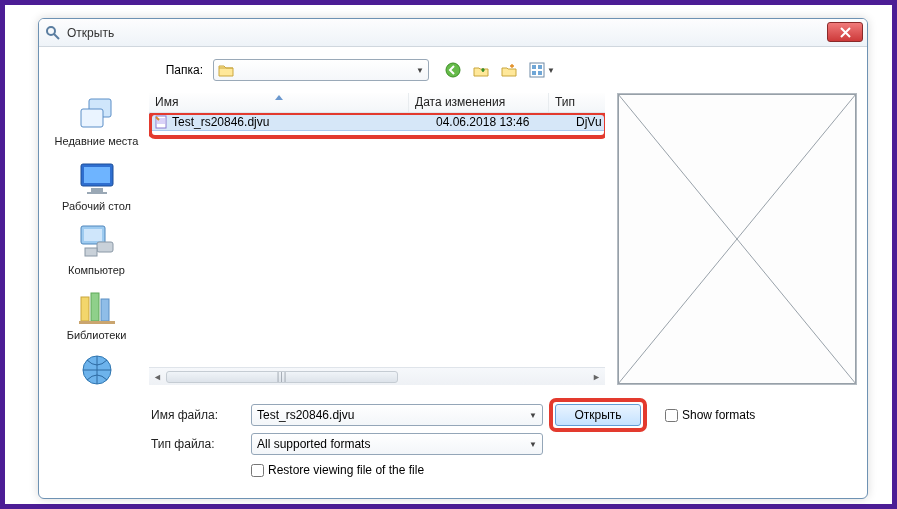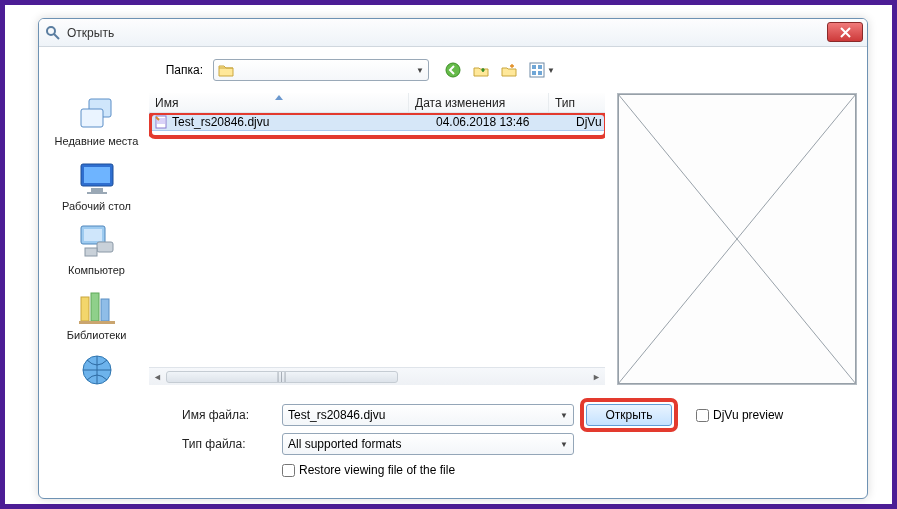--- a/index.html
+++ b/index.html
@@ -127,21 +127,21 @@
     height: 20px;
     border-bottom: 1px solid #e1e6eb;
     user-select: none;
   }
   .col {
     border-right: 1px solid #e8ecef;
     padding: 2px 6px;
     background: linear-gradient(#fefefe,#f3f6f9);
     font-size: 12px;
     color: #222;
-    display: flex; align-items: center;
+    display: flex; 
     position: relative;
   }
   .col.sortind::after {
     content: "";
     position: absolute;
     left: 50%; top: 2px;
     width: 0; height: 0;
     border-left: 4px solid transparent;
     border-right: 4px solid transparent;
     border-bottom: 5px solid #6b98ce;
@@ -201,21 +201,20 @@
     position: absolute;
     left: 112px;
     right: 10px;
     bottom: 14px;
   }
   .btmrow {
     display: flex;
     align-items: center;
     margin-bottom: 5px;
     height: 24px;
-    margin-left: 31px;
   }
   .btmrow .lbl { width: 100px; color: #222; }
   .btmrow .control { width: 292px; margin-right: 12px; }
   .combo {
     height: 22px;
     border: 1px solid #94a6b8;
     border-radius: 3px;
     background: linear-gradient(#fff,#f3f6f9);
     display: flex; align-items: center;
     padding: 0 5px;
@@ -419,21 +418,21 @@
             </div>
           </div>
           <div style="position:relative;">
             <div class="highlight-box2" style="left:-6px; top:-6px; width:98px; height:34px;"></div>
             <div class="btn primary">
                 <span>Открыть</span>
               </div>
           </div>
           <div class="chk" style="margin-left:24px;">
             <input type="checkbox" style="">
-            <span>DjVu preview</span>
+            <span>Show formats</span>
           </div>
         </div>
         <div class="btmrow">
           <div class="lbl">Тип файла:</div>
           <div class="control">
             <div class="combo">
               <span>All supported formats</span>
               <span class="drop">▼</span>
             </div>
           </div>

